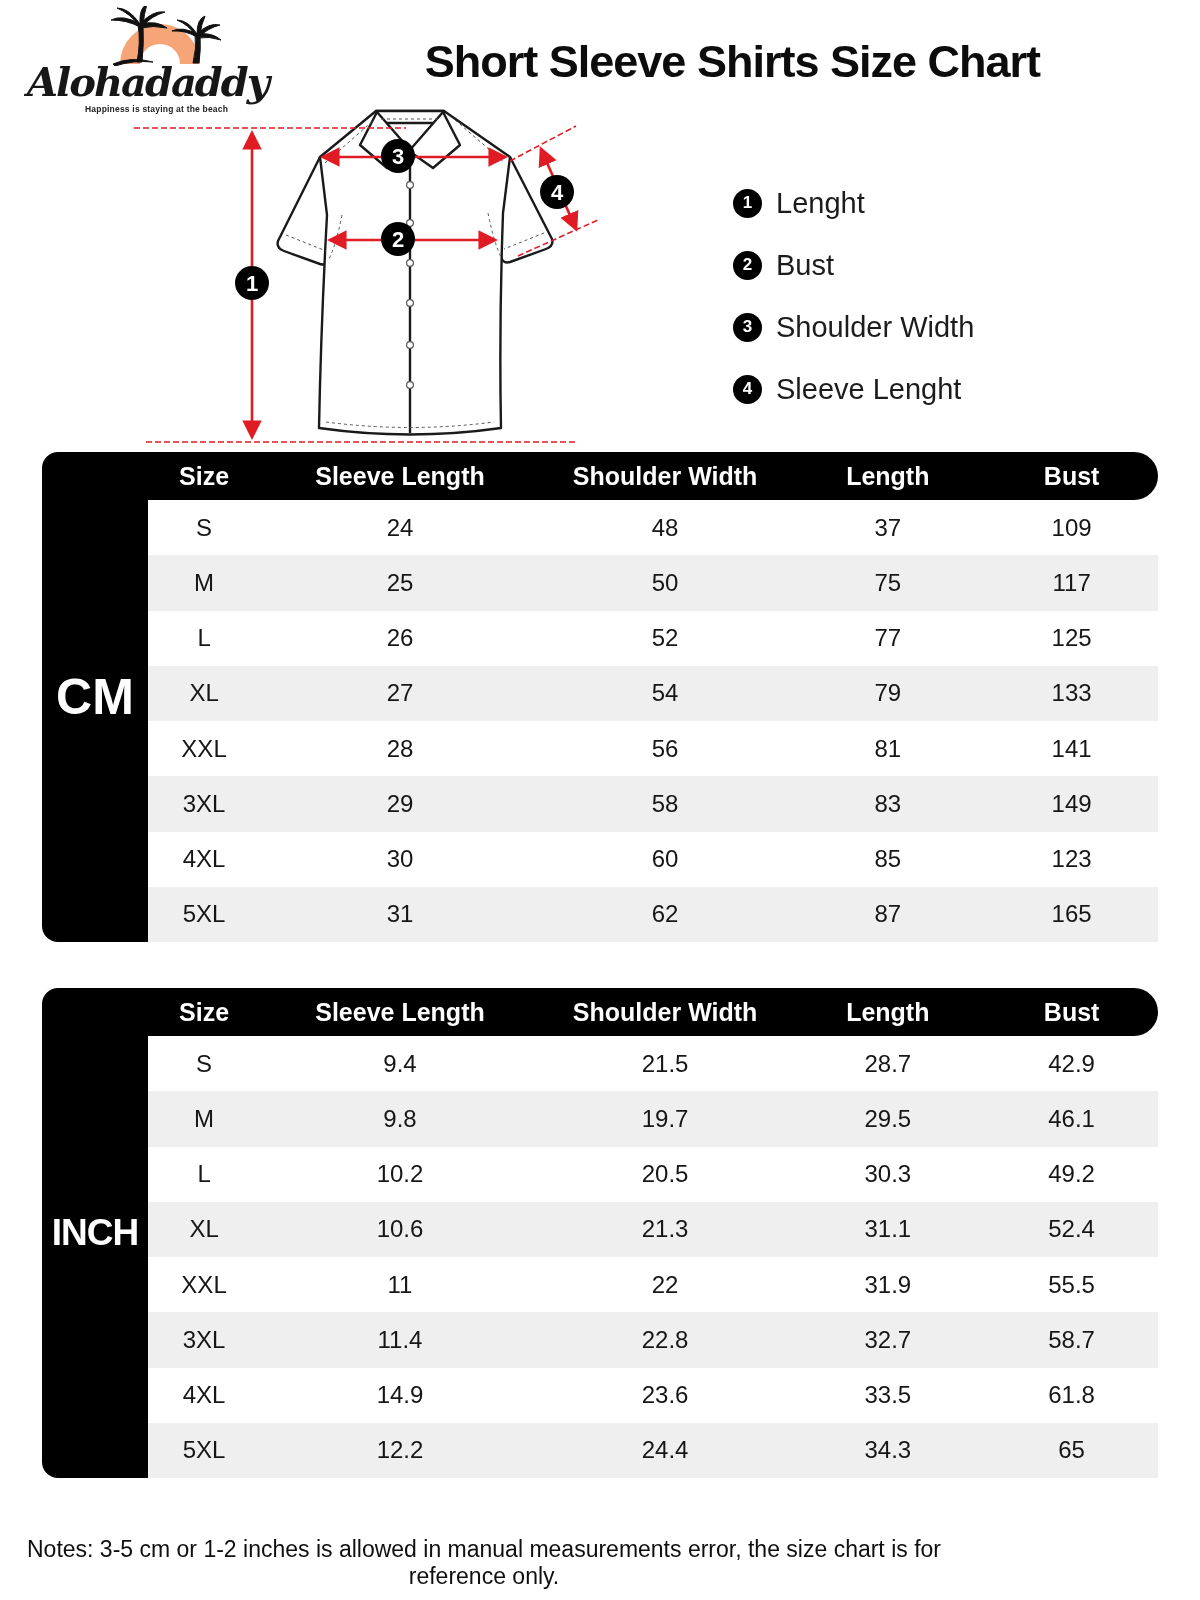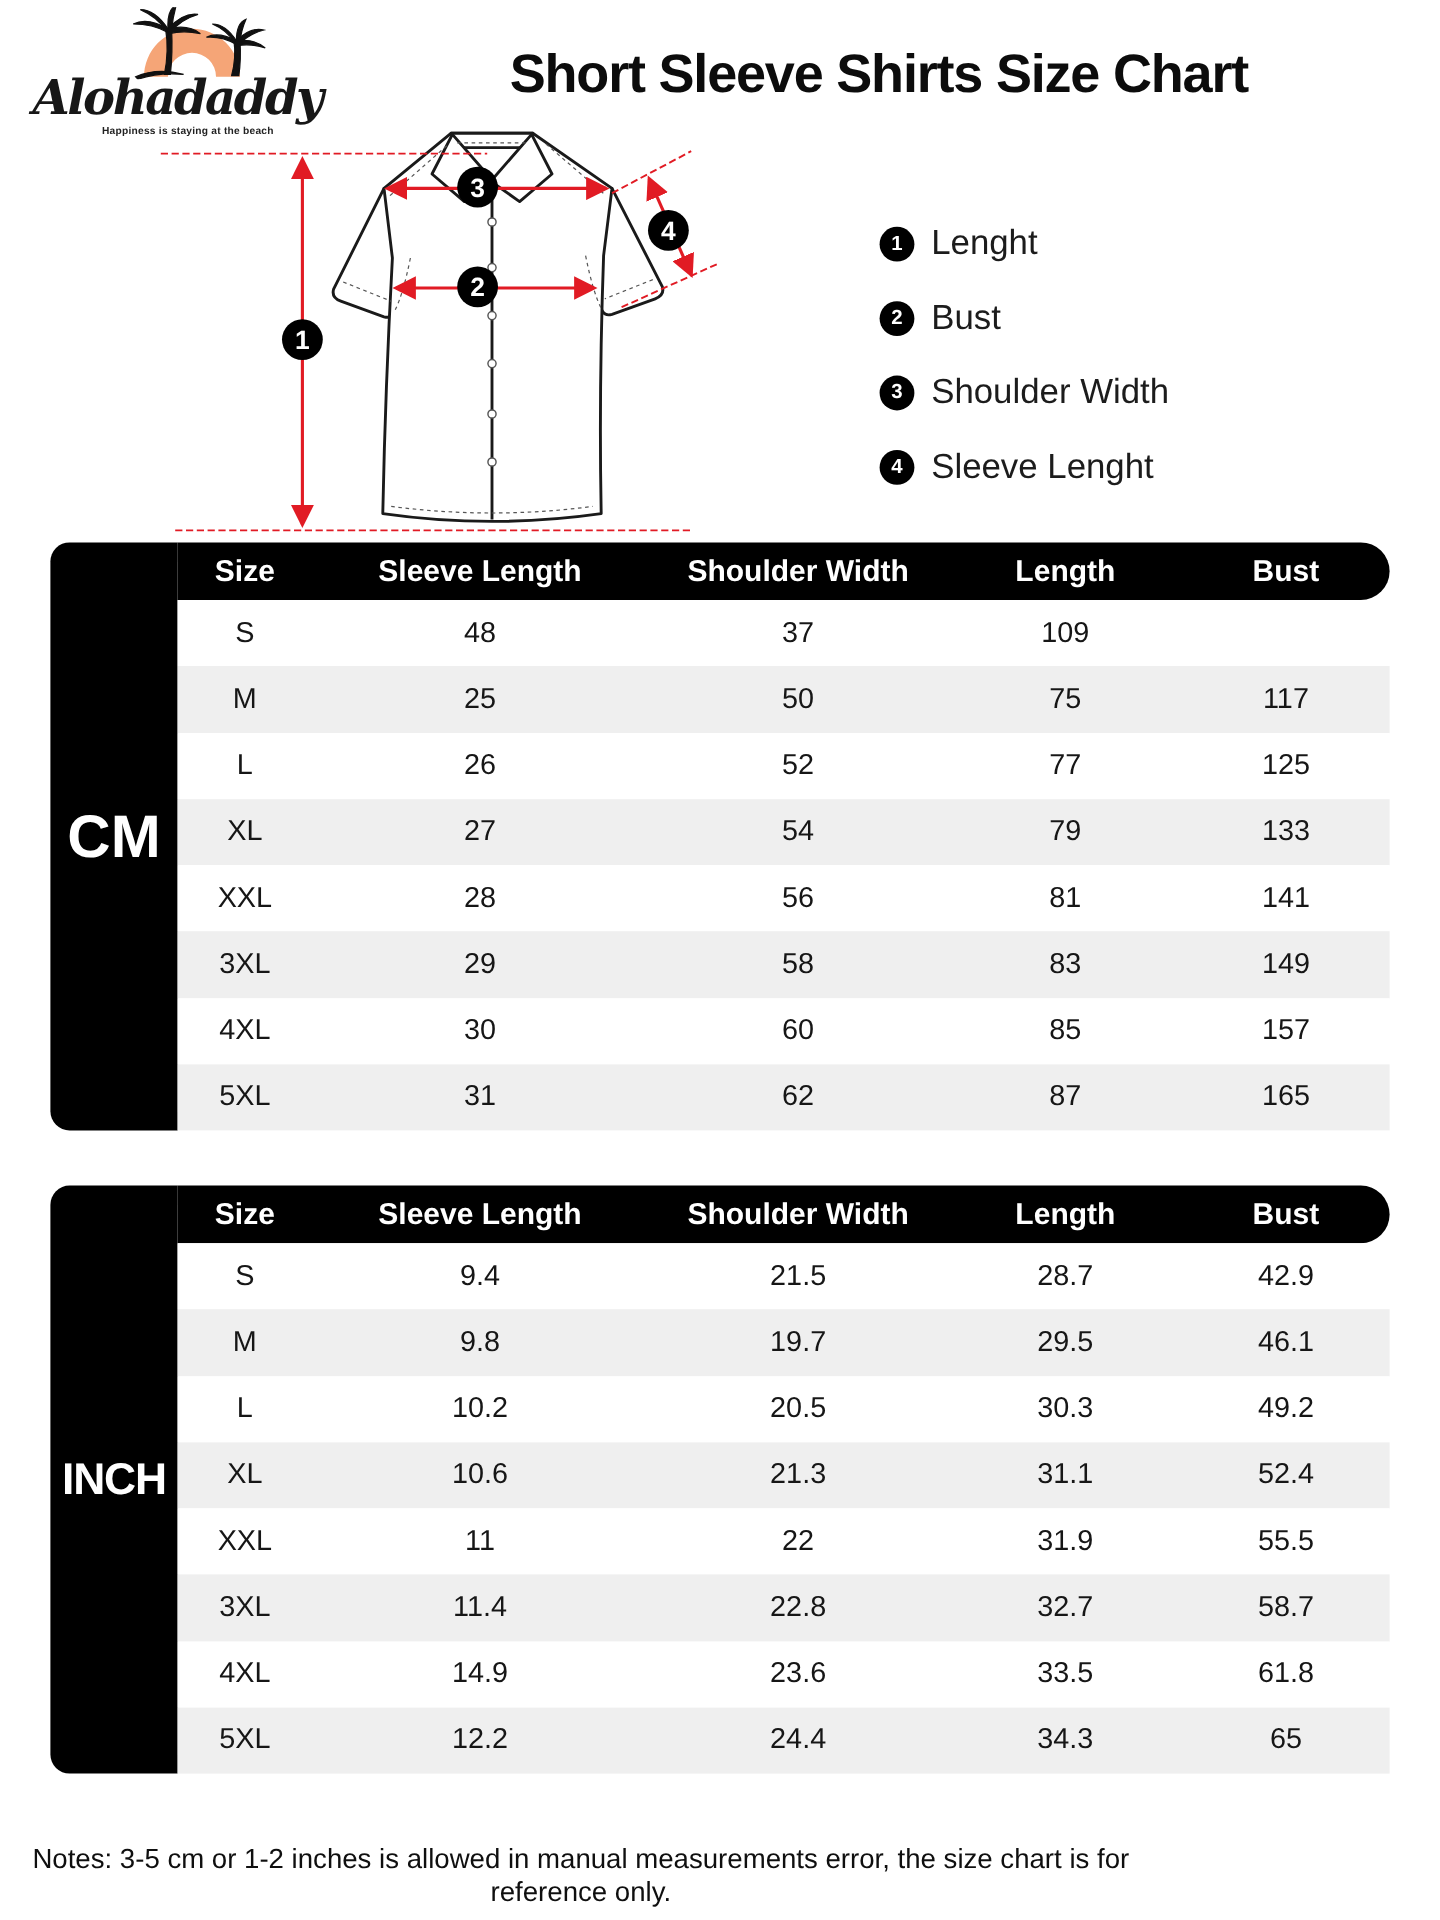--- a/index.html
+++ b/index.html
@@ -185,20 +185,21 @@
     <div class="t-head">
         <div class="th">Size</div>
         <div class="th">Sleeve Length</div>
         <div class="th">Shoulder Width</div>
         <div class="th">Length</div>
         <div class="th">Bust</div>
       </div>
     <div class="t-body">
         <div class="tr">
           <div class="td">S</div>
+          <div class="td">24</div>
           <div class="td">48</div>
           <div class="td">37</div>
           <div class="td">109</div>
         </div>
         <div class="tr alt">
           <div class="td">M</div>
           <div class="td">25</div>
           <div class="td">50</div>
           <div class="td">75</div>
           <div class="td">117</div>
@@ -229,21 +230,21 @@
           <div class="td">29</div>
           <div class="td">58</div>
           <div class="td">83</div>
           <div class="td">149</div>
         </div>
         <div class="tr">
           <div class="td">4XL</div>
           <div class="td">30</div>
           <div class="td">60</div>
           <div class="td">85</div>
-          <div class="td">157</div>
+          <div class="td">123</div>
         </div>
         <div class="tr alt">
           <div class="td">5XL</div>
           <div class="td">31</div>
           <div class="td">62</div>
           <div class="td">87</div>
           <div class="td">165</div>
         </div>
       </div>
   </div>

